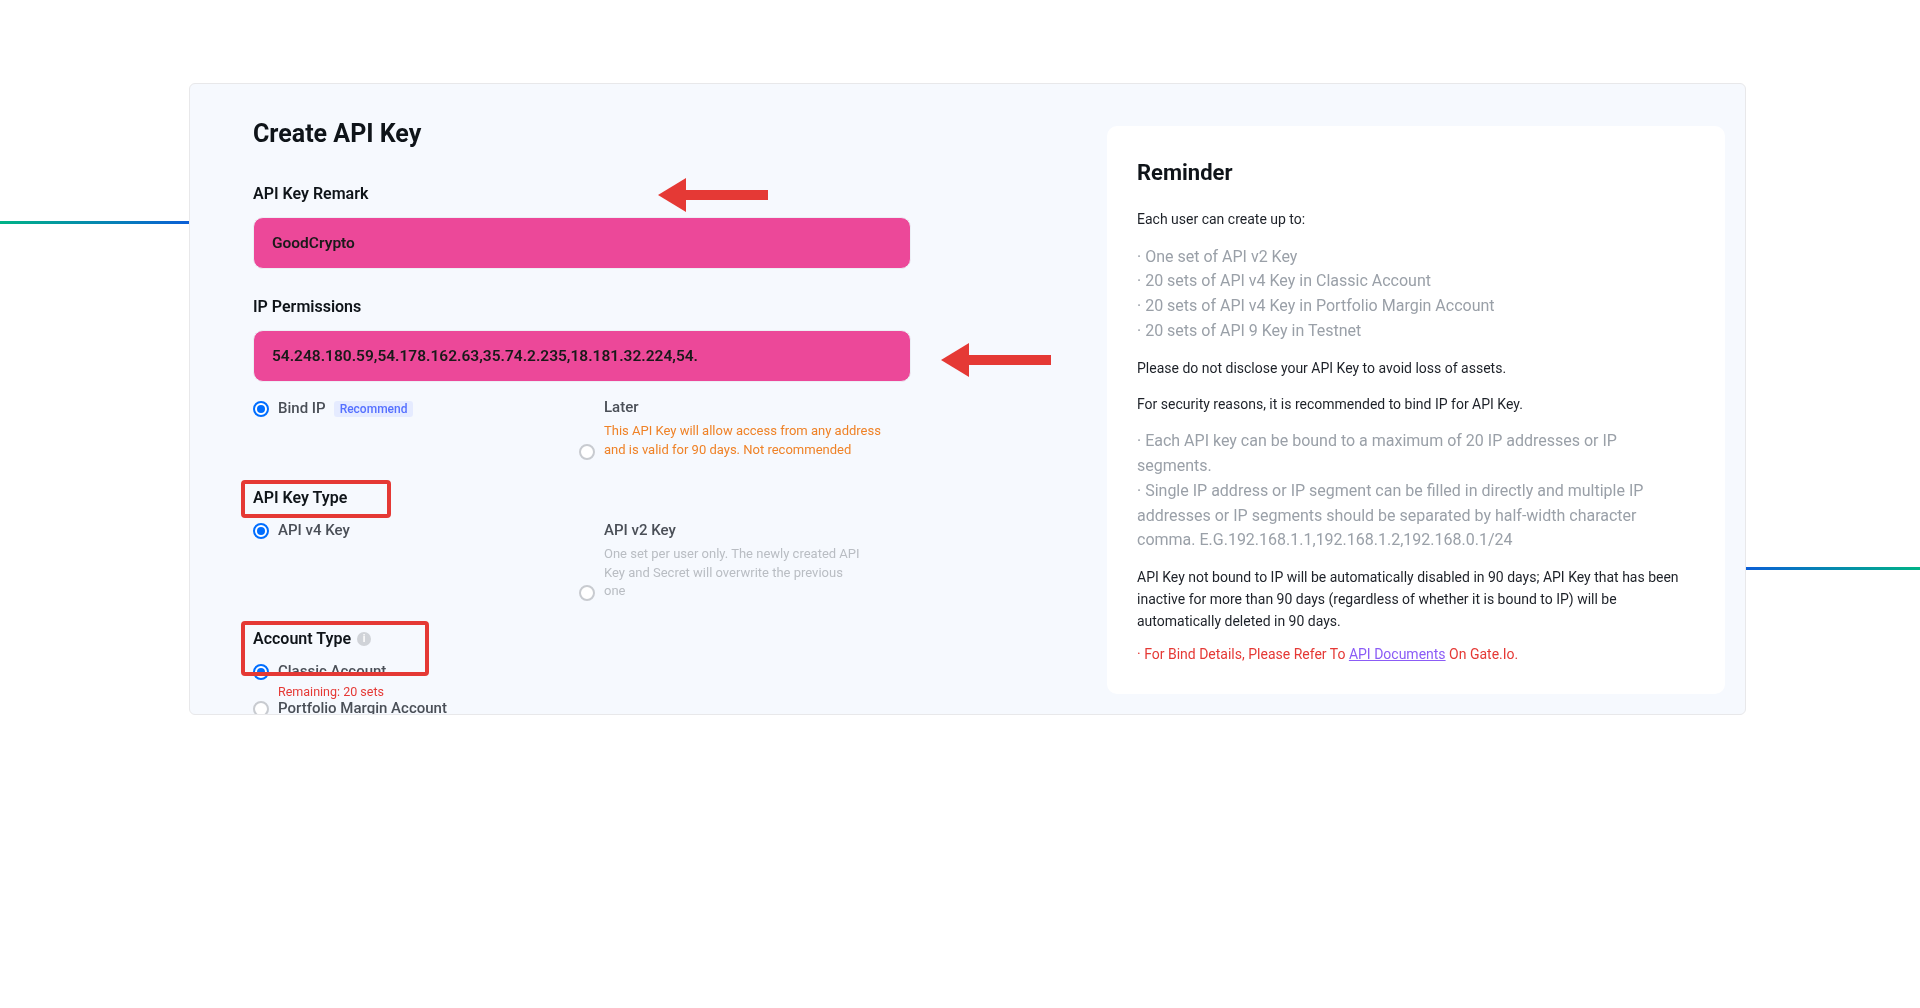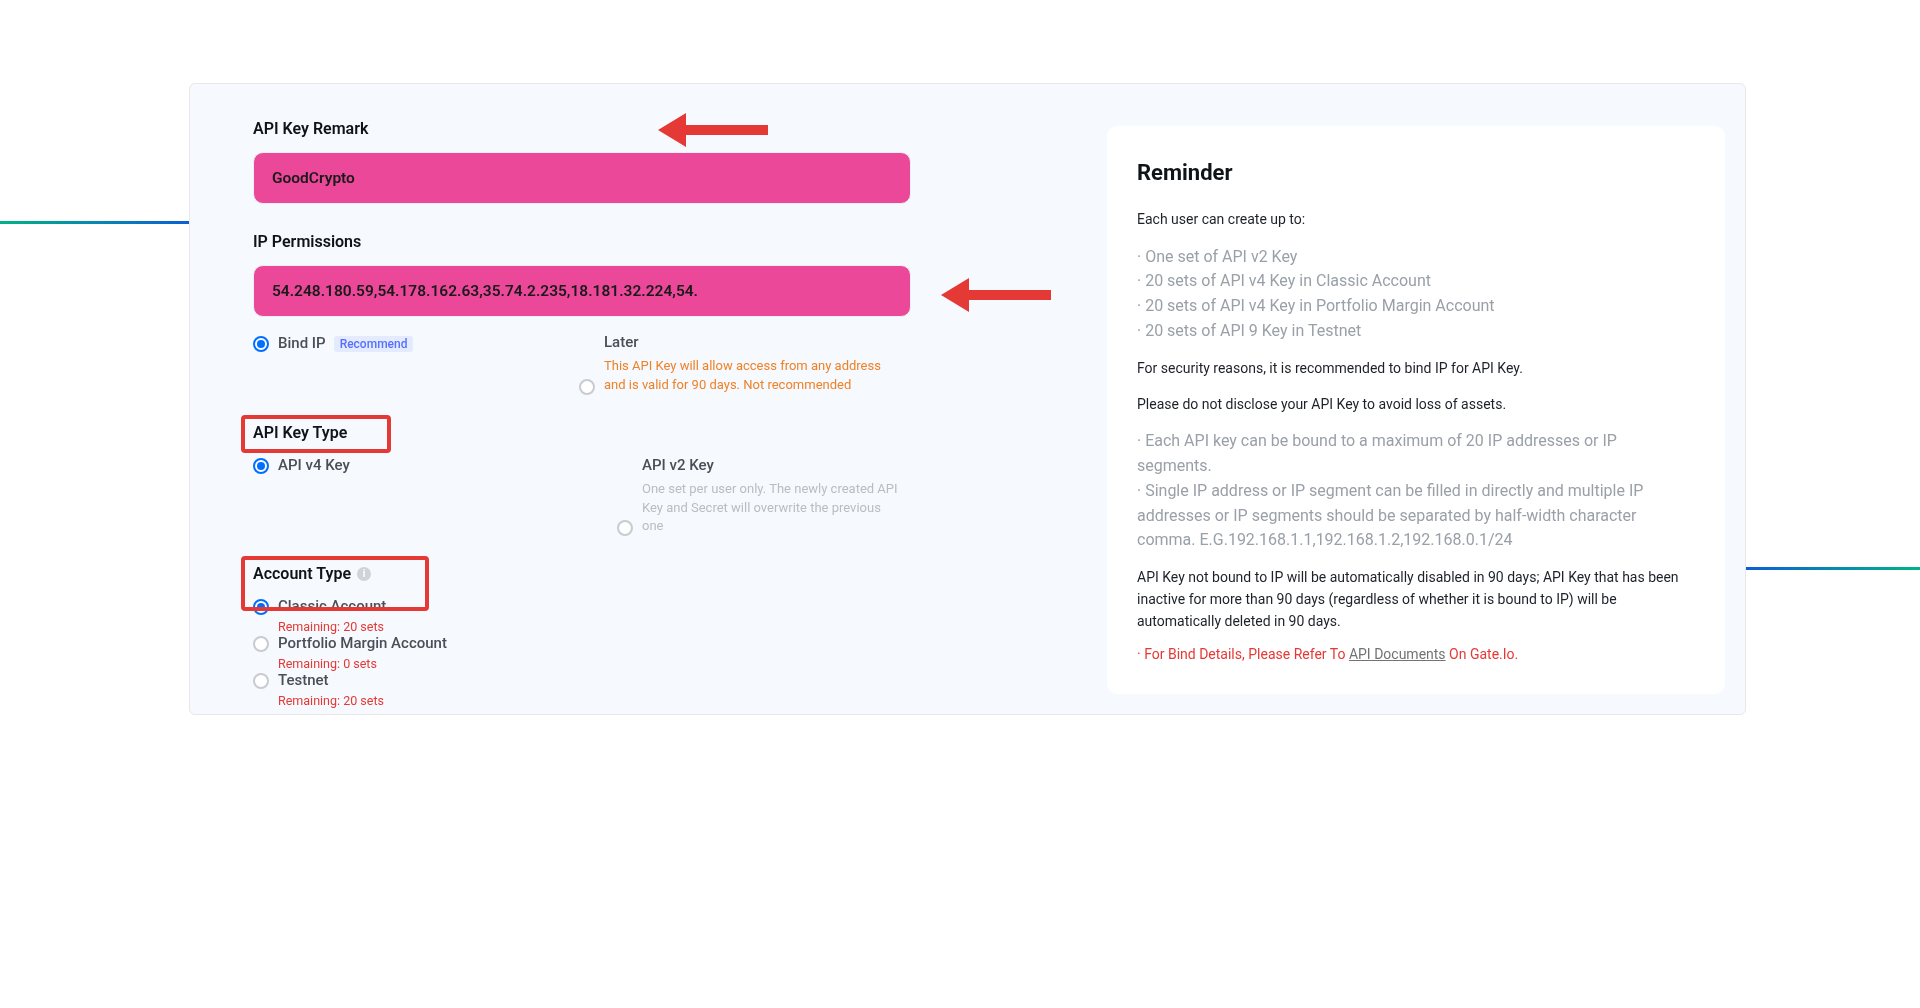--- a/index.html
+++ b/index.html
@@ -30,32 +30,33 @@
 .highlight { position:absolute; border:4px solid #e53935; border-radius:4px; pointer-events:none; }
 .arrow { position:absolute; display:flex; align-items:center; pointer-events:none; }
 .arrow .shaft { width:82px; height:10px; background:#e53935; }
 .arrow .head { width:0; height:0; border-top:17px solid transparent; border-bottom:17px solid transparent; border-right:28px solid #e53935; }
 .reminder { position:absolute; right:20px; top:42px; width:618px; background:#fff; border-radius:10px; padding:34px 30px 32px; }
 .rem-title { font-size:22px; font-weight:700; color:#0f1419; margin-bottom:24px; }
 .rem-strong { font-size:14px; color:#1d2128; margin-bottom:14px; line-height:1.55; }
 .rem-list { color:#9aa0a8; font-size:16px; line-height:1.55; margin-bottom:14px; }
 .rem-list div::before { content:"· "; }
 .rem-more { font-size:14px; color:#e53935; }
-.rem-link { color:#737373; text-decoration:underline;margin-top:44px; }
+.rem-link { color:#8b5cf6; text-decoration:underline;margin-top:44px; }
 .info-ico { width:14px; height:14px; border-radius:50%; background:#d0d3d8; color:#fff; font-size:10px; font-weight:700; display:inline-flex; align-items:center; justify-content:center; }
 </style>
 </head>
 <body>
 
 <div class="bg-line-left"></div>
 <div class="bg-line-right"></div>
 
 <div class="panel">
 
   <div class="main">
+    <h1>Create API Key</h1>
 
     <div class="block">
       <div class="section-label">API Key Remark</div>
       <input class="input" value="GoodCrypto" style="">
       <div class="arrow" style="left:405px;top:-6px;">
         <div class="head"></div>
           <div class="shaft"></div>
       </div>
     </div>
 
@@ -83,21 +84,21 @@
               <div class="radio-label">Later</div>
               <div class="hint-orange" style="width:290px;">This API Key will allow access from any address and is valid for 90 days. Not recommended</div>
             </div>
           </div>
         </div>
       </div>
     </div>
 
     <div class="block">
       <div class="section-label">API Key Type</div>
-      <div class="radio-row" style="margin-top:4px;gap:38px;">
+      <div class="radio-row" style="margin-top:4px;">
         <div class="col1">
           <div class="radio-item">
             <div class="radio sel"></div>
             <div class="radio-label">API v4 Key</div>
           </div>
           <div class="highlight" style="left:-12px;top:-8px;width:150px;height:38px;"></div>
         </div>
         <div class="col2">
           <div class="radio-item">
             <div class="radio"></div>
@@ -156,22 +157,22 @@
 
   <div class="reminder">
     <div class="rem-title">Reminder</div>
     <div class="rem-strong">Each user can create up to:</div>
     <div class="rem-list">
       <div>One set of API v2 Key</div>
       <div>20 sets of API v4 Key in Classic Account</div>
       <div>20 sets of API v4 Key in Portfolio Margin Account</div>
       <div>20 sets of API 9 Key in Testnet</div>
     </div>
+    <div class="rem-strong">Please do not disclose your API Key to avoid loss of assets.</div>
     <div class="rem-strong">For security reasons, it is recommended to bind IP for API Key.</div>
-    <div class="rem-strong">Please do not disclose your API Key to avoid loss of assets.</div>
     <div class="rem-list">
       <div>Each API key can be bound to a maximum of 20 IP addresses or IP segments.</div>
       <div>Single IP address or IP segment can be filled in directly and multiple IP addresses or IP segments should be separated by half-width character comma. E.G.192.168.1.1,192.168.1.2,192.168.0.1/24</div>
     </div>
     <div class="rem-strong">API Key not bound to IP will be automatically disabled in 90 days; API Key that has been inactive for more than 90 days (regardless of whether it is bound to IP) will be automatically deleted in 90 days.</div>
     <div class="rem-more">
       · <span>For Bind Details, Please Refer To </span><a href="#" class="rem-link">API Documents</a><span> On Gate.Io.</span>
     </div>
   </div>
 

